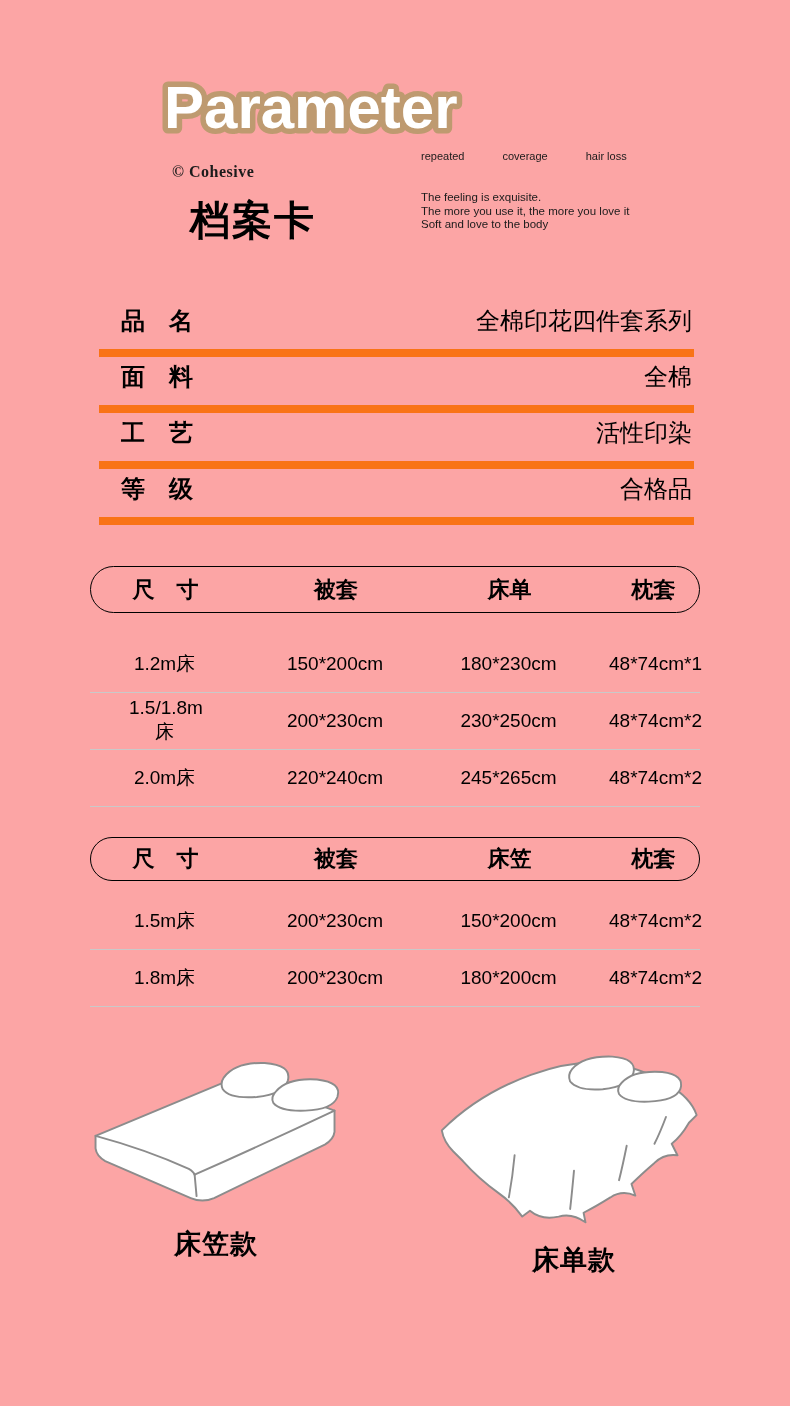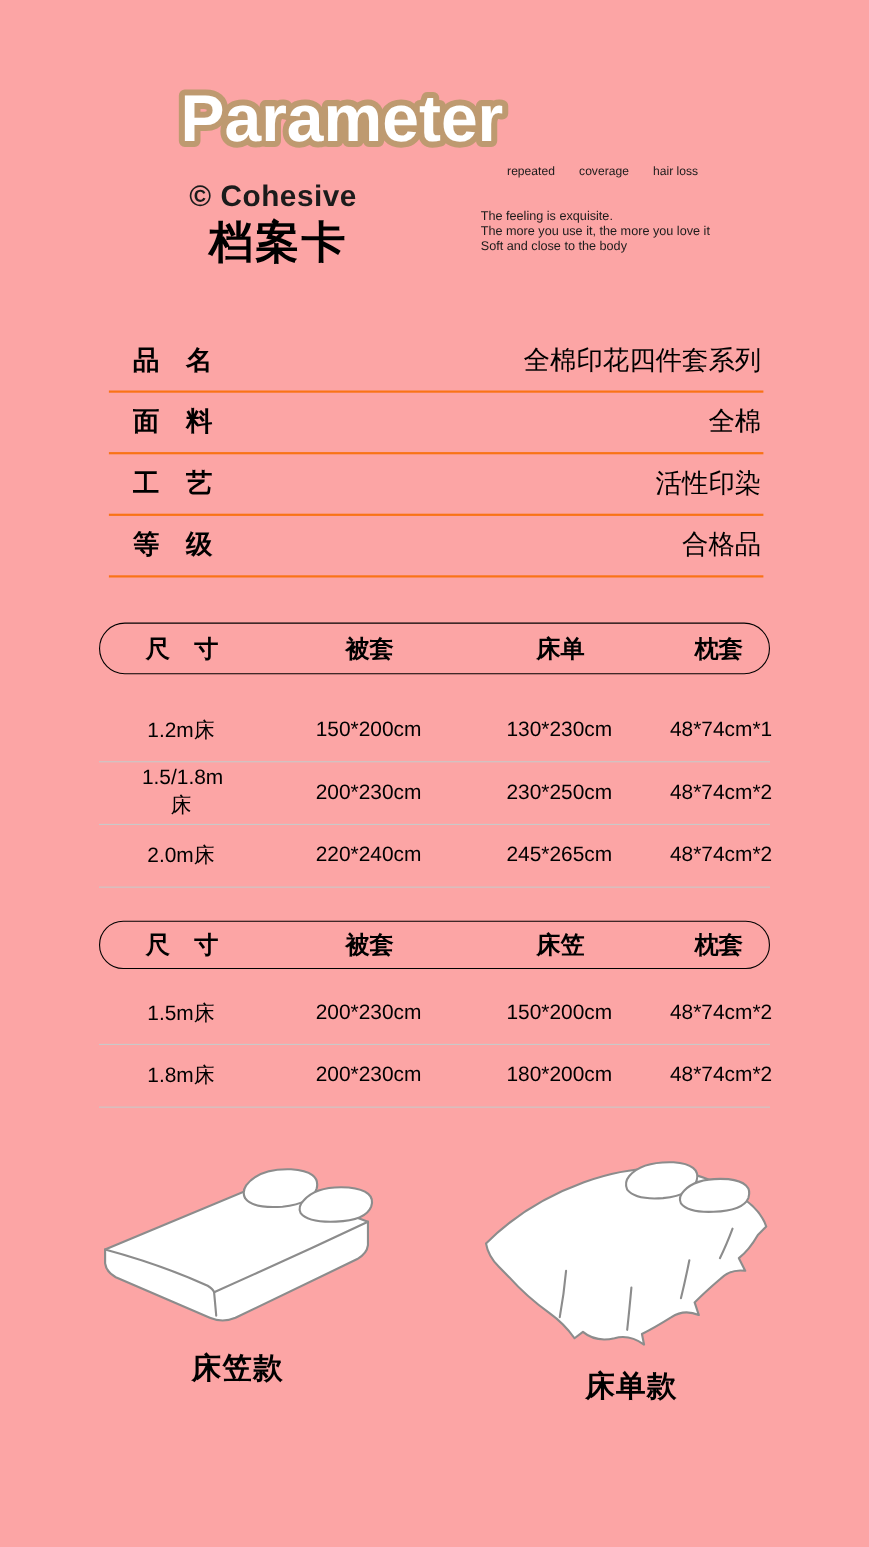--- a/index.html
+++ b/index.html
@@ -4,28 +4,28 @@
 <style>
   html,body{margin:0;padding:0;background:#fff;}
   .page{
     position:relative;width:790px;height:1406px;background:#fca5a5;
     font-family:"Liberation Sans","DejaVu Sans",sans-serif;color:#000;overflow:hidden;
   }
   .abs{position:absolute;}
 
   
   .param-svg{left:156px;top:58px;}
-  .brand{left:172px;top:163px;font-size:27px;font-weight:600;color:#1b1b1b;letter-spacing:.5px;}
+  .brand{left:172px;top:163px;font-size:16px;font-weight:600;color:#1b1b1b;letter-spacing:.5px;font-family:Liberation Serif, serif;}
   .card-title{left:190px;top:193px;font-size:40px;font-weight:700;letter-spacing:2px;}
-  .keywords{left:421px;top:150px;display:flex;gap:22px;font-size:11px;color:#1b1b1b;margin-left:40px;}
-  .tagline{left:421px;top:191px;font-size:11.5px;line-height:13.5px;color:#1b1b1b;margin-left:16px;}
+  .keywords{left:421px;top:150px;display:flex;gap:38px;font-size:11px;color:#1b1b1b;}
+  .tagline{left:421px;top:191px;font-size:11.5px;line-height:13.5px;color:#1b1b1b;}
 
   
   .info-table{left:99px;top:301px;width:595px;}
-  .info-row{height:56px;border-bottom:2px solid #f97316;display:flex;justify-content:space-between;
+  .info-row{height:56px;border-bottom:8px solid #f97316;display:flex;justify-content:space-between;
             align-items:flex-end;padding:0 2px 12px 22px;box-sizing:border-box;}
   .info-label{font-size:24px;font-weight:700;}
   .info-value{font-size:24px;font-weight:500;}
 
   
   .grid4{display:grid;grid-template-columns:140px 190px 150px 126px;align-items:center;}
   .c{text-align:center;padding-left:39px;}
   .c1{padding-right:30px;}
   .c2{padding-left:20px;}
   .c3{padding-right:12px;}
@@ -59,21 +59,21 @@
 
   <div class="abs keywords">
     <span>repeated</span>
     <span>coverage</span>
     <span>hair loss</span>
   </div>
 
   <div class="abs tagline">
     <div>The feeling is exquisite.</div>
     <div>The more you use it, the more you love it</div>
-    <div>Soft and close to the body</div>
+    <div>Soft and love to the body</div>
   </div>
 
   <div class="abs info-table">
     <div class="info-row">
       <span class="info-label">品　名</span>
       <span class="info-value">全棉印花四件套系列</span>
     </div>
     <div class="info-row">
       <span class="info-label">面　料</span>
       <span class="info-value">全棉</span>
@@ -91,21 +91,21 @@
   <div class="abs size-pill pill1 grid4">
     <span class="c c1">尺　寸</span>
     <span class="c c2">被套</span>
     <span class="c c3">床单</span>
     <span class="c">枕套</span>
   </div>
   <div class="abs size-rows rows1">
     <div class="size-row grid4">
       <span class="c c1">1.2m床</span>
       <span class="c c2">150*200cm</span>
-      <span class="c c3">130*230cm</span>
+      <span class="c c3">180*230cm</span>
       <span class="c">48*74cm*1</span>
     </div>
     <div class="size-row grid4">
       <span class="c c1">1.5/1.8m床</span>
       <span class="c c2">200*230cm</span>
       <span class="c c3">230*250cm</span>
       <span class="c">48*74cm*2</span>
     </div>
     <div class="size-row grid4">
       <span class="c c1">2.0m床</span>

